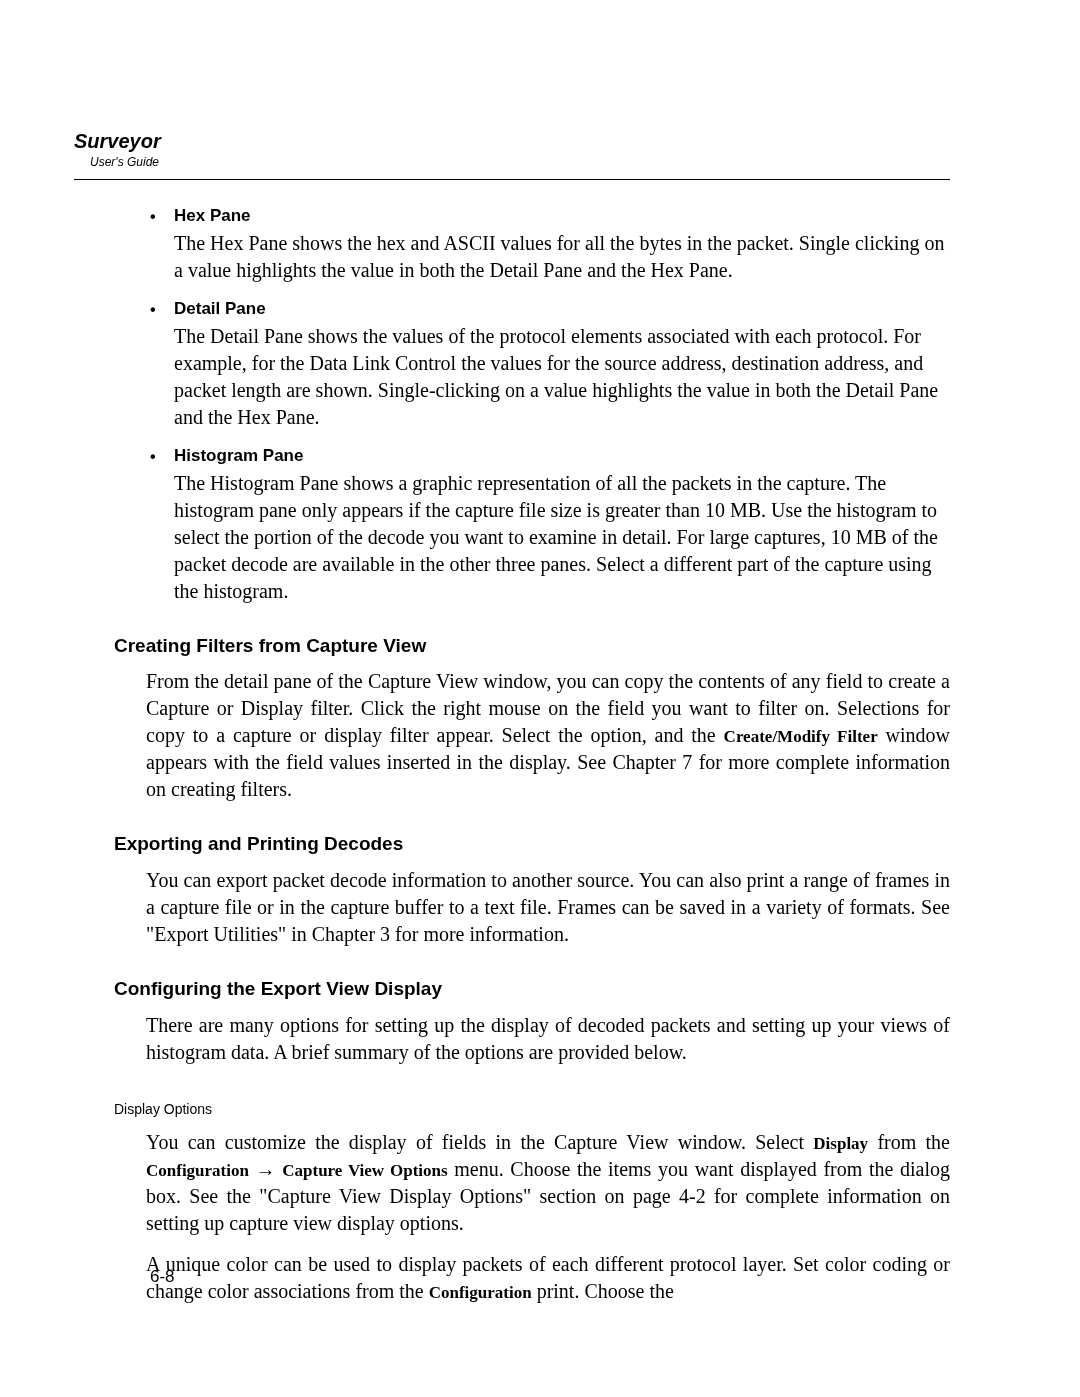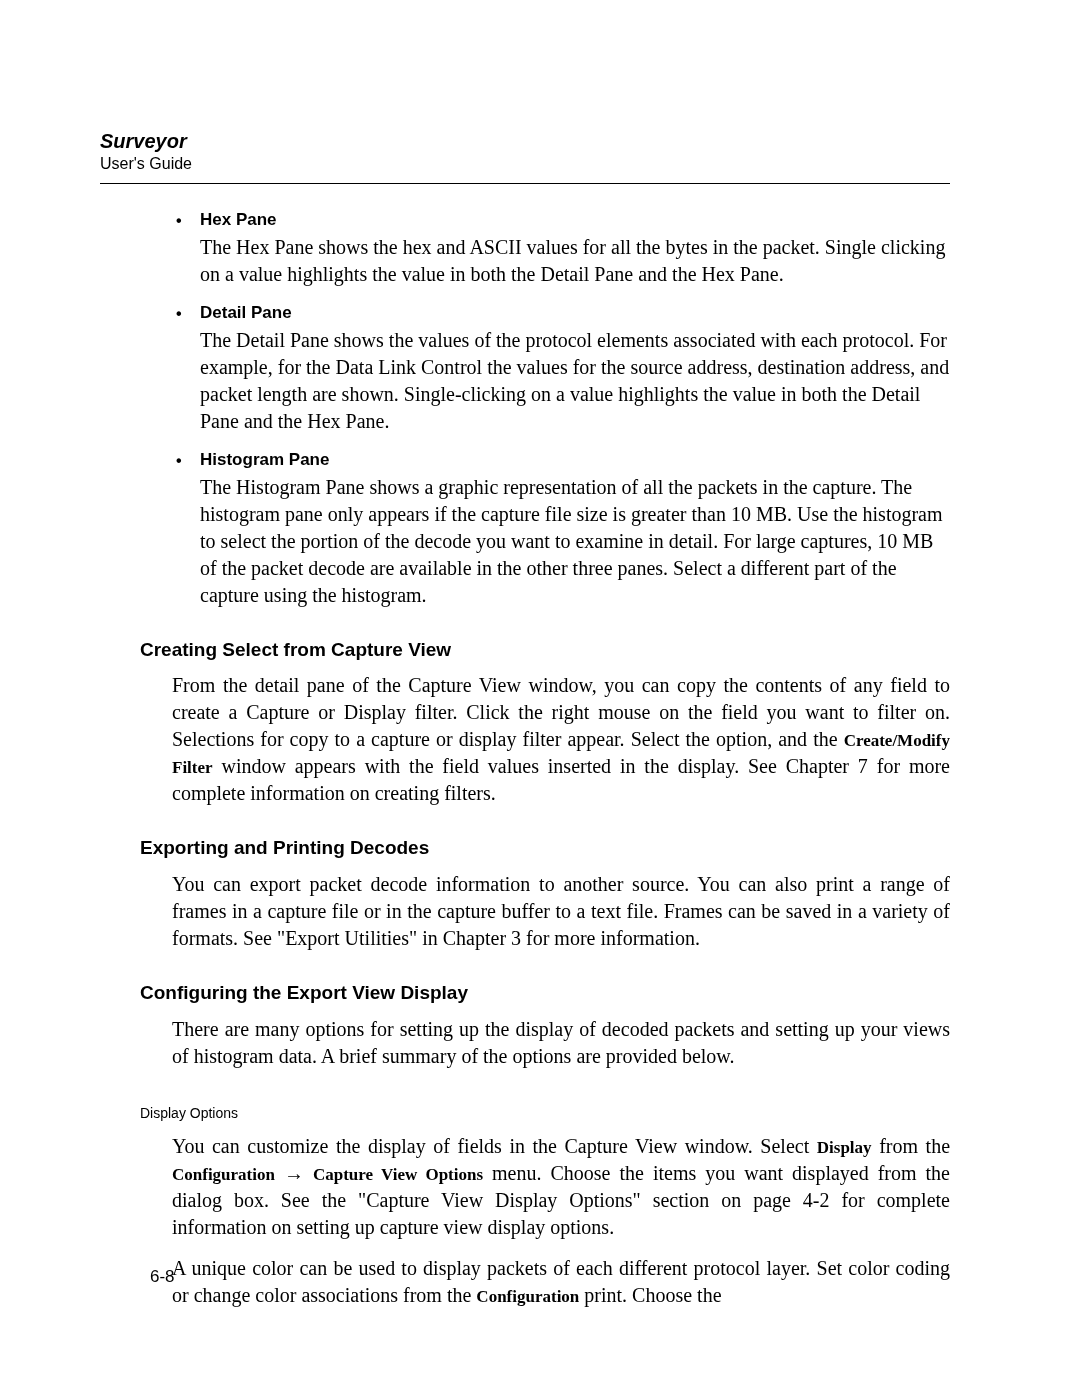--- a/index.html
+++ b/index.html
@@ -7,33 +7,34 @@
     padding: 0;
     background: #ffffff;
     color: #000000;
     font-family: "Times New Roman", Times, serif;
   }
   .page {
     width: 1080px;
     height: 1397px;
     position: relative;
     box-sizing: border-box;
-    padding: 130px 130px 0 100px;
+    padding: 130px 130px 0 74px;
   }
   .header-title {
     font-family: Arial, Helvetica, sans-serif;
     font-weight: bold;
     font-style: italic;
     font-size: 20px;
     margin: 0;
   }
   .header-sub {
     font-family: Arial, Helvetica, sans-serif;
-    font-size: 16px;
-    margin: 2px 0 10px 0;
+    font-style: italic;
+    font-size: 12px;
+    margin: 2px 0 10px 16px;
   }
   .rule {
     border: none;
     border-top: 1px solid #000;
     margin: 0 0 25px 0;
   }
   .content {
     margin-left: 72px;
     font-size: 20px;
     line-height: 1.35;
@@ -122,21 +123,21 @@
       <li>
         <span class="pane-title">Detail Pane</span>
         <span class="pane-body">The Detail Pane shows the values of the protocol elements associated with each protocol. For example, for the Data Link Control the values for the source address, destination address, and packet length are shown. Single-clicking on a value highlights the value in both the Detail Pane and the Hex Pane.</span>
       </li>
       <li>
         <span class="pane-title">Histogram Pane</span>
         <span class="pane-body">The Histogram Pane shows a graphic representation of all the packets in the capture. The histogram pane only appears if the capture file size is greater than 10 MB. Use the histogram to select the portion of the decode you want to examine in detail. For large captures, 10 MB of the packet decode are available in the other three panes. Select a different part of the capture using the histogram.</span>
       </li>
     </ul>
 
-    <h3 class="h-sub">Creating Select from Capture View</h3>
+    <h3 class="h-sub">Creating Filters from Capture View</h3>
     <p class="para">
       <span>From the detail pane of the Capture View window, you can copy the contents of any field to create a Capture or Display filter. Click the right mouse on the field you want to filter on. Selections for copy to a capture or display filter appear. Select the option, and the </span><span class="ui-bold">Create/Modify Filter</span><span> window appears with the field values inserted in the display. See Chapter 7 for more complete information on creating filters.</span>
     </p>
 
     <h3 class="h-sub">Exporting and Printing Decodes</h3>
     <p class="para">You can export packet decode information to another source. You can also print a range of frames in a capture file or in the capture buffer to a text file. Frames can be saved in a variety of formats. See "Export Utilities" in Chapter 3 for more information.</p>
 
     <h3 class="h-sub">Configuring the Export View Display</h3>
     <p class="para">There are many options for setting up the display of decoded packets and setting up your views of histogram data. A brief summary of the options are provided below.</p>
 

